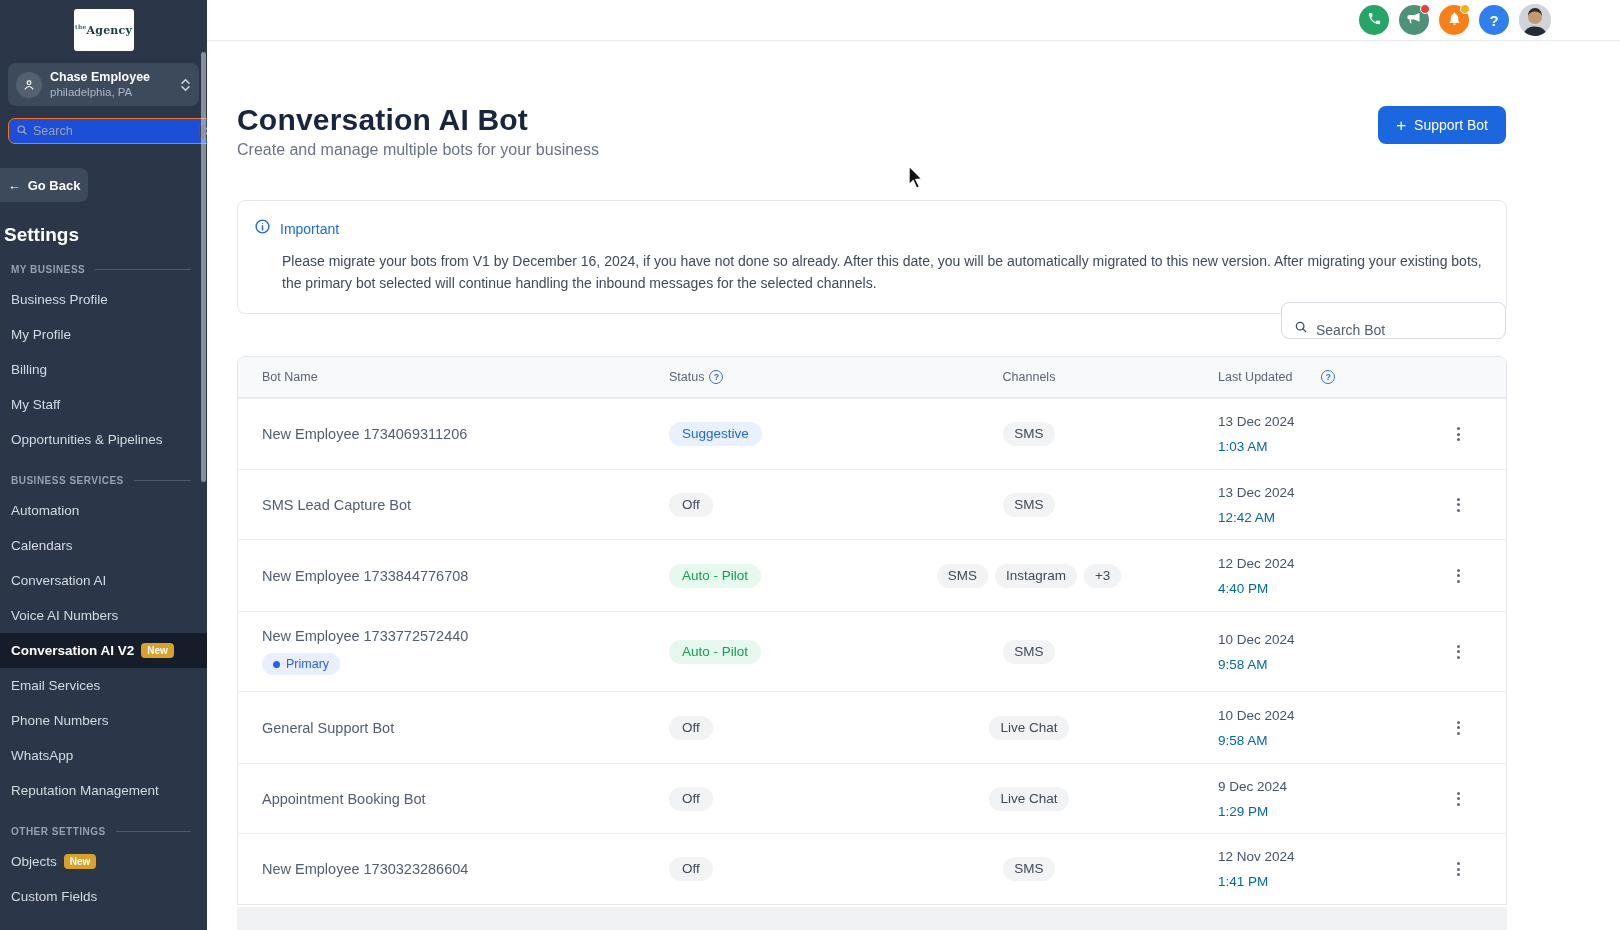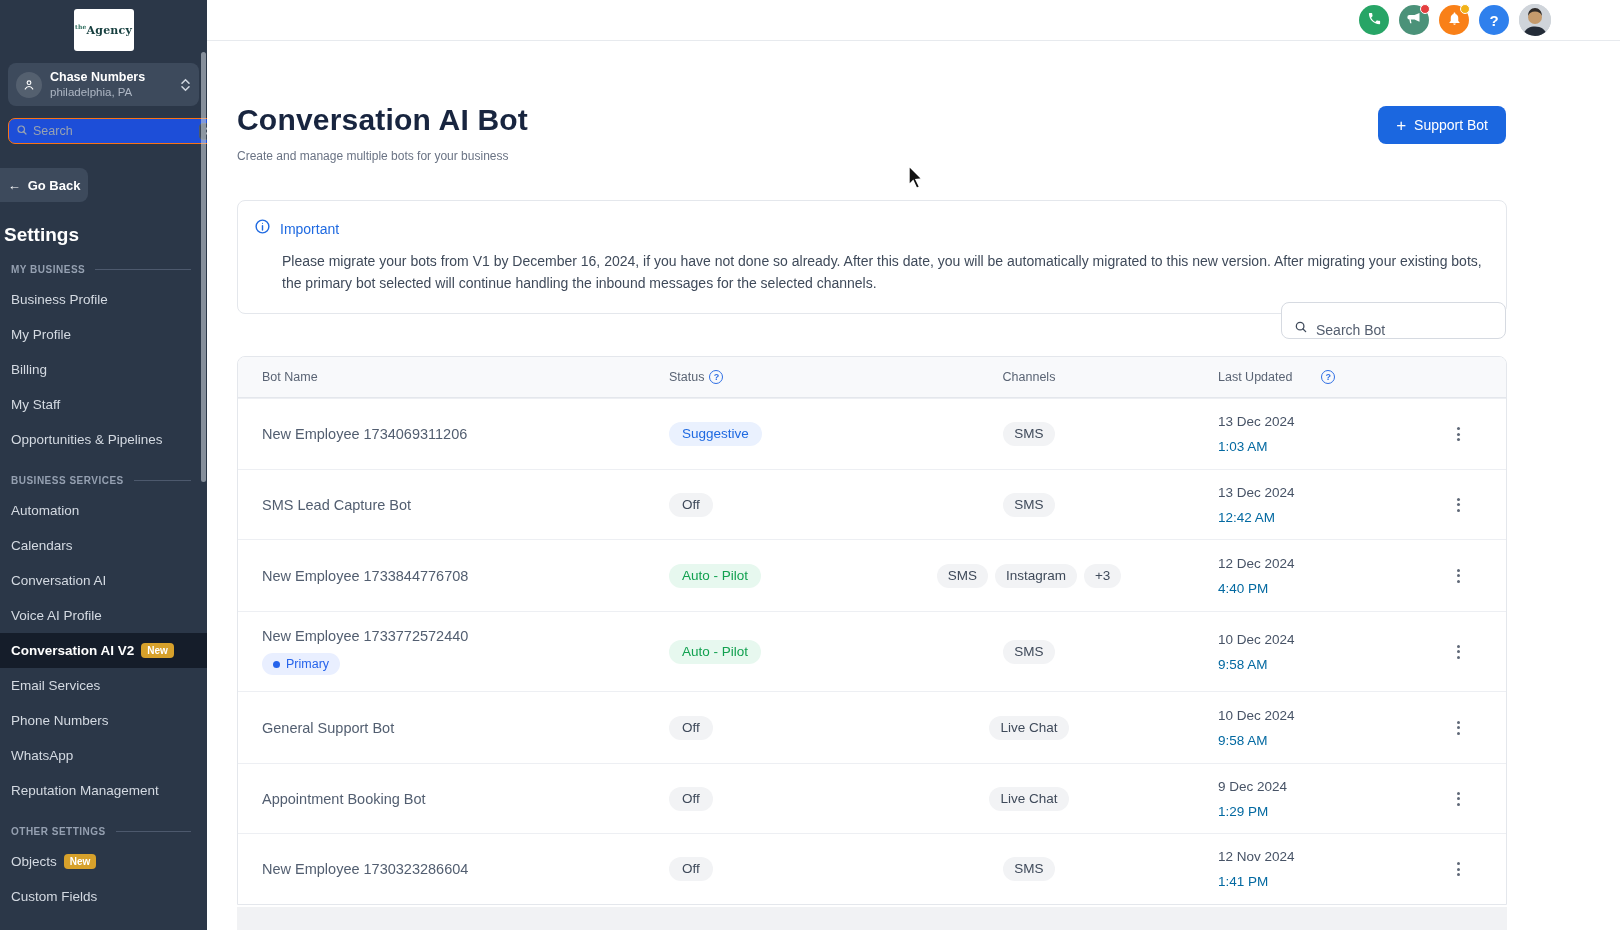--- a/index.html
+++ b/index.html
@@ -41,21 +41,21 @@
   .cir.bell { background:#f98018; }
   .cir.help { background:#2f80ed; color:#fff; font-size:15px; font-weight:bold; }
   .dot { position:absolute; top:-1px; right:-1px; width:10px; height:10px; border-radius:50%; border:1.5px solid #fff; }
   .dot.red { background:#e43f3f; }
   .dot.gold { background:#f2b218; }
   .avatar { width:32px; height:32px; border-radius:50%; overflow:hidden; cursor:pointer; flex:none; background:#cfd4da; }
 
   
   .main { position:absolute; left:207px; top:41px; width:1413px; height:889px; background:#ffffff; }
   .page-title { position:absolute; left:30px; top:62px; font-size:30px; font-weight:bold; color:#18253f; letter-spacing:.2px; }
-  .page-sub { position:absolute; left:30px; top:108px; font-size:12px; color:#67718: ; color:#67718300; color:#6a7384; }
+  .page-sub { position:absolute; left:30px; top:100px; font-size:16px; color:#67718: ; color:#67718300; color:#6a7384; }
   .create-btn { position:absolute; right:114px; top:65px; height:38px; background:#1b67e0; color:#ffffff; border:none; border-radius:8px; font-size:14px; font-family:"Liberation Sans", sans-serif; padding:0 18px; display:flex; align-items:center; gap:8px; cursor:pointer; }
   .create-btn .plus { font-size:17px; font-weight:normal; line-height:1; }
   .notice { position:absolute; left:30px; top:159px; width:1270px; background:#ffffff; border:1px solid #e4e7ec; border-radius:8px; padding:17px 24px 19px 16px; }
   .notice-head { display:flex; align-items:center; gap:9px; }
   .notice-title { color:#1f6ae1; font-size:14px; }
   .notice-body { margin:11px 0 0 28px; color:#3f4a5a; font-size:14px; line-height:22px; max-width:1210px; }
   .searchbot { position:absolute; right:114px; top:261px; width:225px; height:37px; border:1px solid #d6dae1; border-radius:8px; background:#fff; display:flex; align-items:flex-end; gap:8px; padding:0 12px; }
   .searchbot input { flex:1; min-width:0; border:none; outline:none; font-size:14px; color:#3f4a5a; font-family:"Liberation Sans", sans-serif; background:transparent; }
   .searchbot input::placeholder { color:#535d6e; }
 
@@ -102,21 +102,21 @@
     </div>
 
     <div class="account">
       <span class="acc-ic">
         <svg width="14" height="14" viewBox="0 0 24 24" fill="none" stroke="#ffffff" stroke-width="2" stroke-linecap="round" stroke-linejoin="round">
             <circle cx="12" cy="8" r="3.2"></circle>
             <path d="M5.5 19c1.6-3 3.8-4.5 6.5-4.5S16.9 16 18.5 19"></path>
           </svg>
       </span>
       <span class="acc-texts">
-        <div class="acc-name">Chase Numbers</div>
+        <div class="acc-name">Chase Employee</div>
         <div class="acc-loc">philadelphia, PA</div>
       </span>
       <span class="acc-chevrons">
         <svg width="11" height="7" viewBox="0 0 12 8" fill="none" stroke="#cfd6df" stroke-width="1.8" stroke-linecap="round">
             <path d="M2 6l4-4 4 4"></path>
           </svg>
         <svg width="11" height="7" viewBox="0 0 12 8" fill="none" stroke="#cfd6df" stroke-width="1.8" stroke-linecap="round">
             <path d="M2 2l4 4 4-4"></path>
           </svg>
       </span>
@@ -170,21 +170,21 @@
     <div class="nav-item">
         <span>Automation</span>
       </div>
     <div class="nav-item">
         <span>Calendars</span>
       </div>
     <div class="nav-item">
         <span>Conversation AI</span>
       </div>
     <div class="nav-item">
-        <span>Voice AI Profile</span>
+        <span>Voice AI Numbers</span>
       </div>
     <div class="nav-item active">
       <span>Conversation AI V2</span>
       <span class="badge-new">New</span>
     </div>
     <div class="nav-item">
         <span>Email Services</span>
       </div>
     <div class="nav-item">
         <span>Phone Numbers</span>

